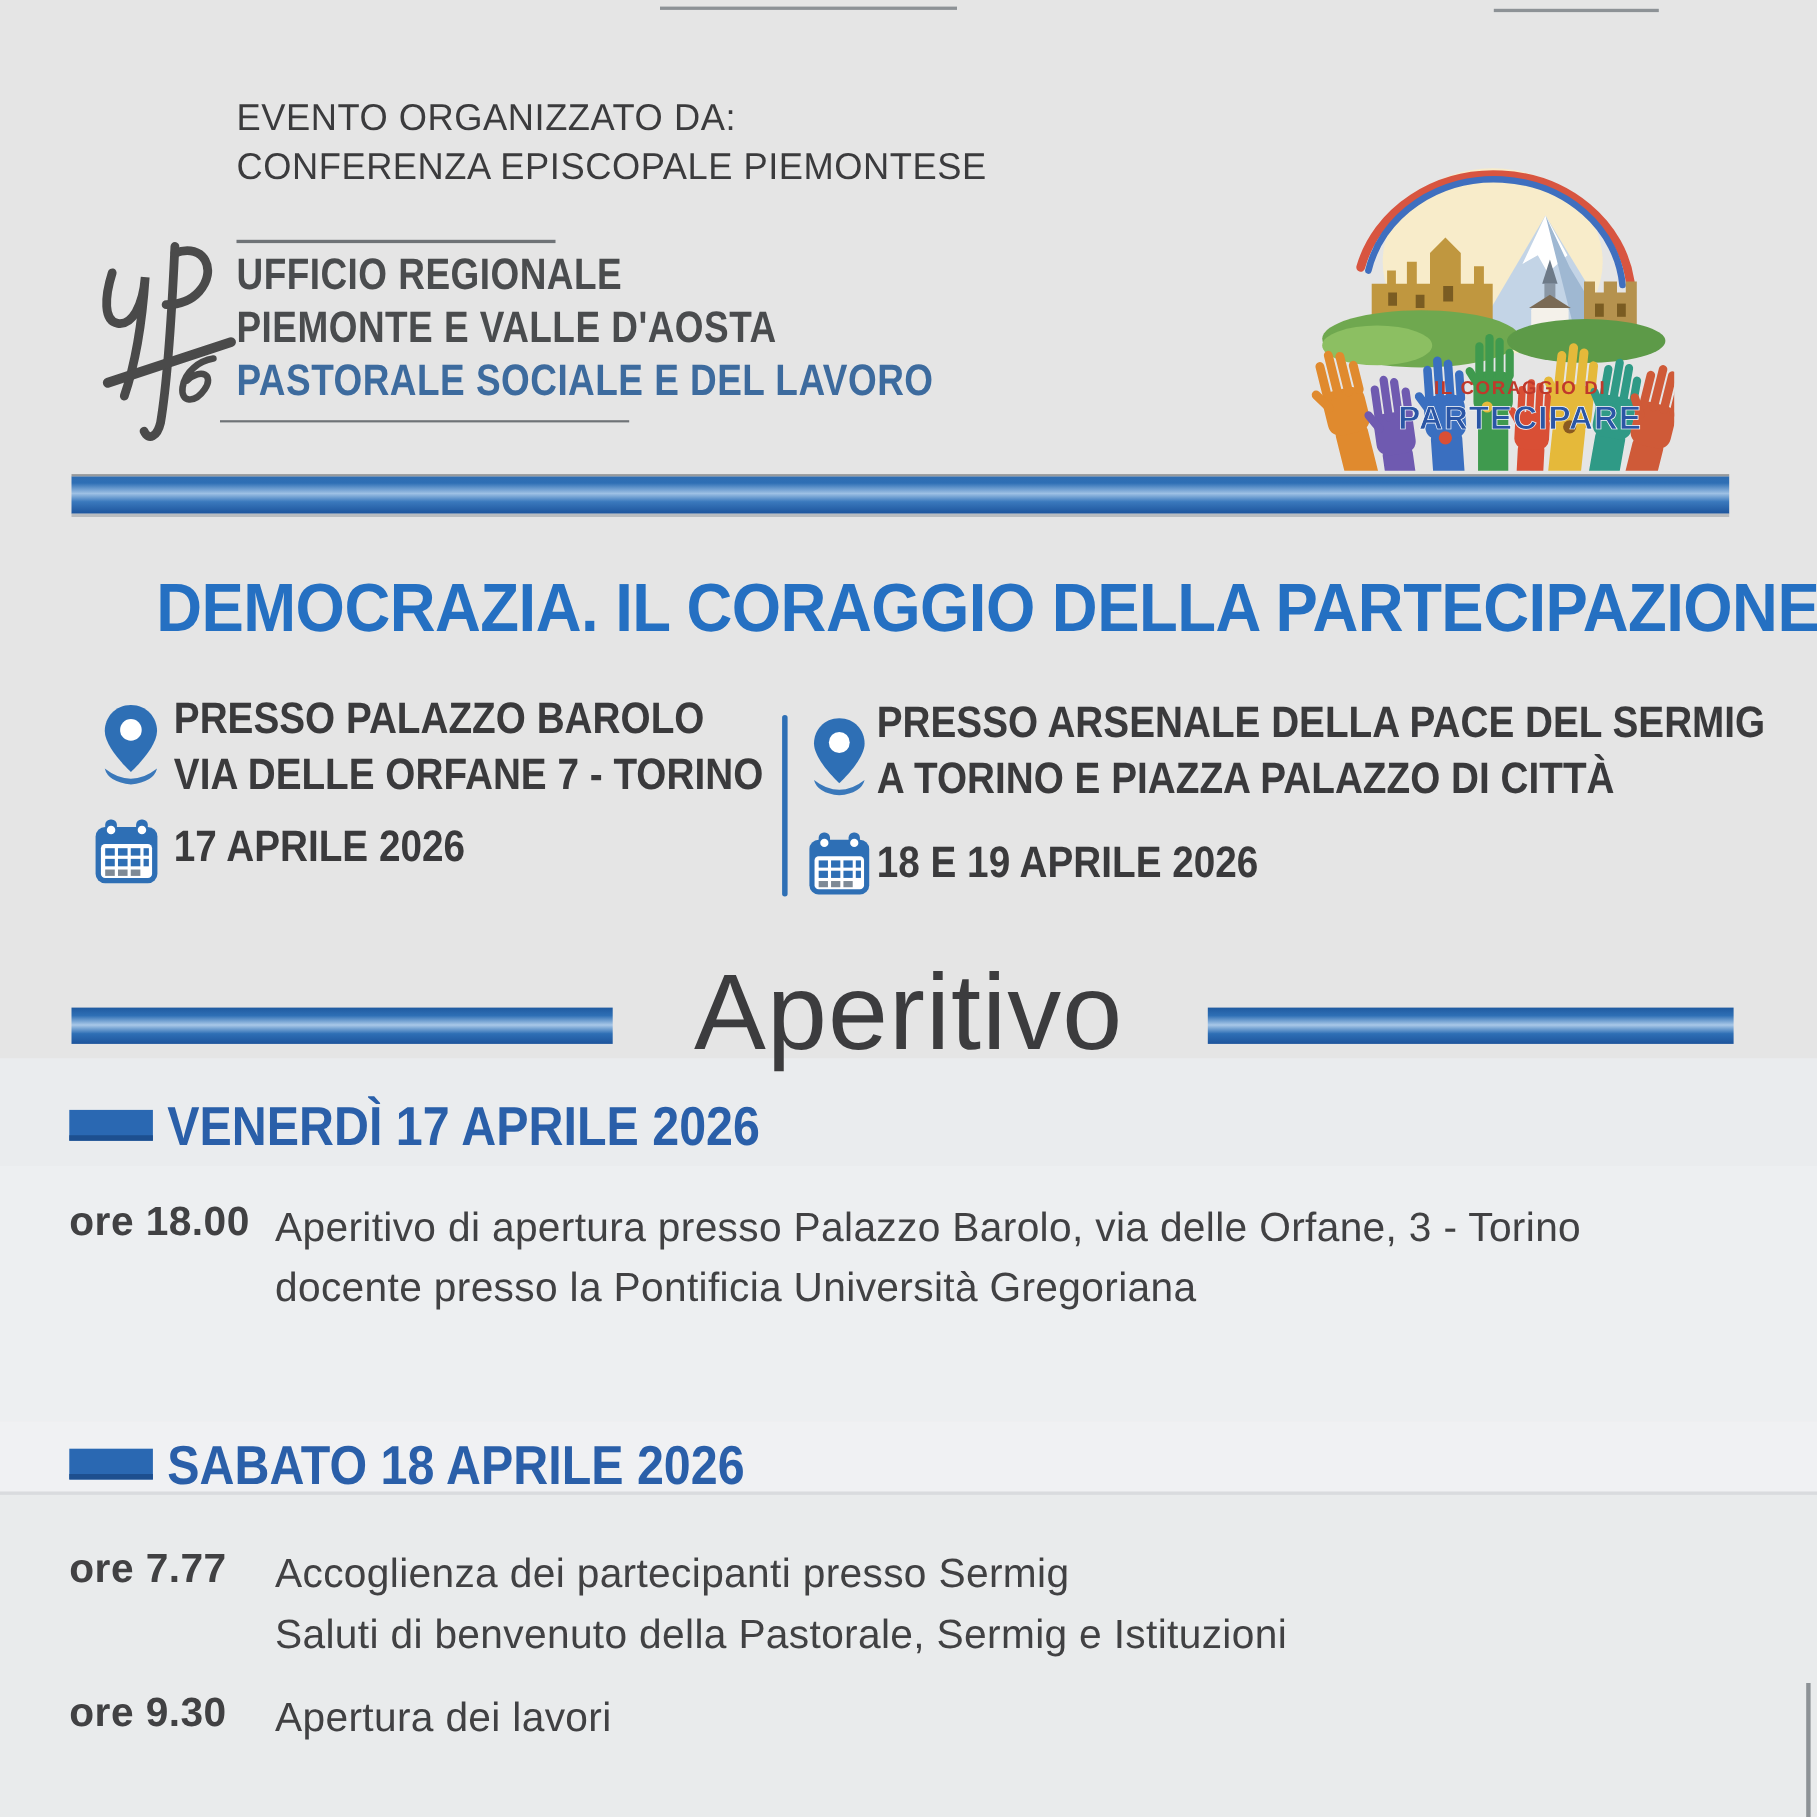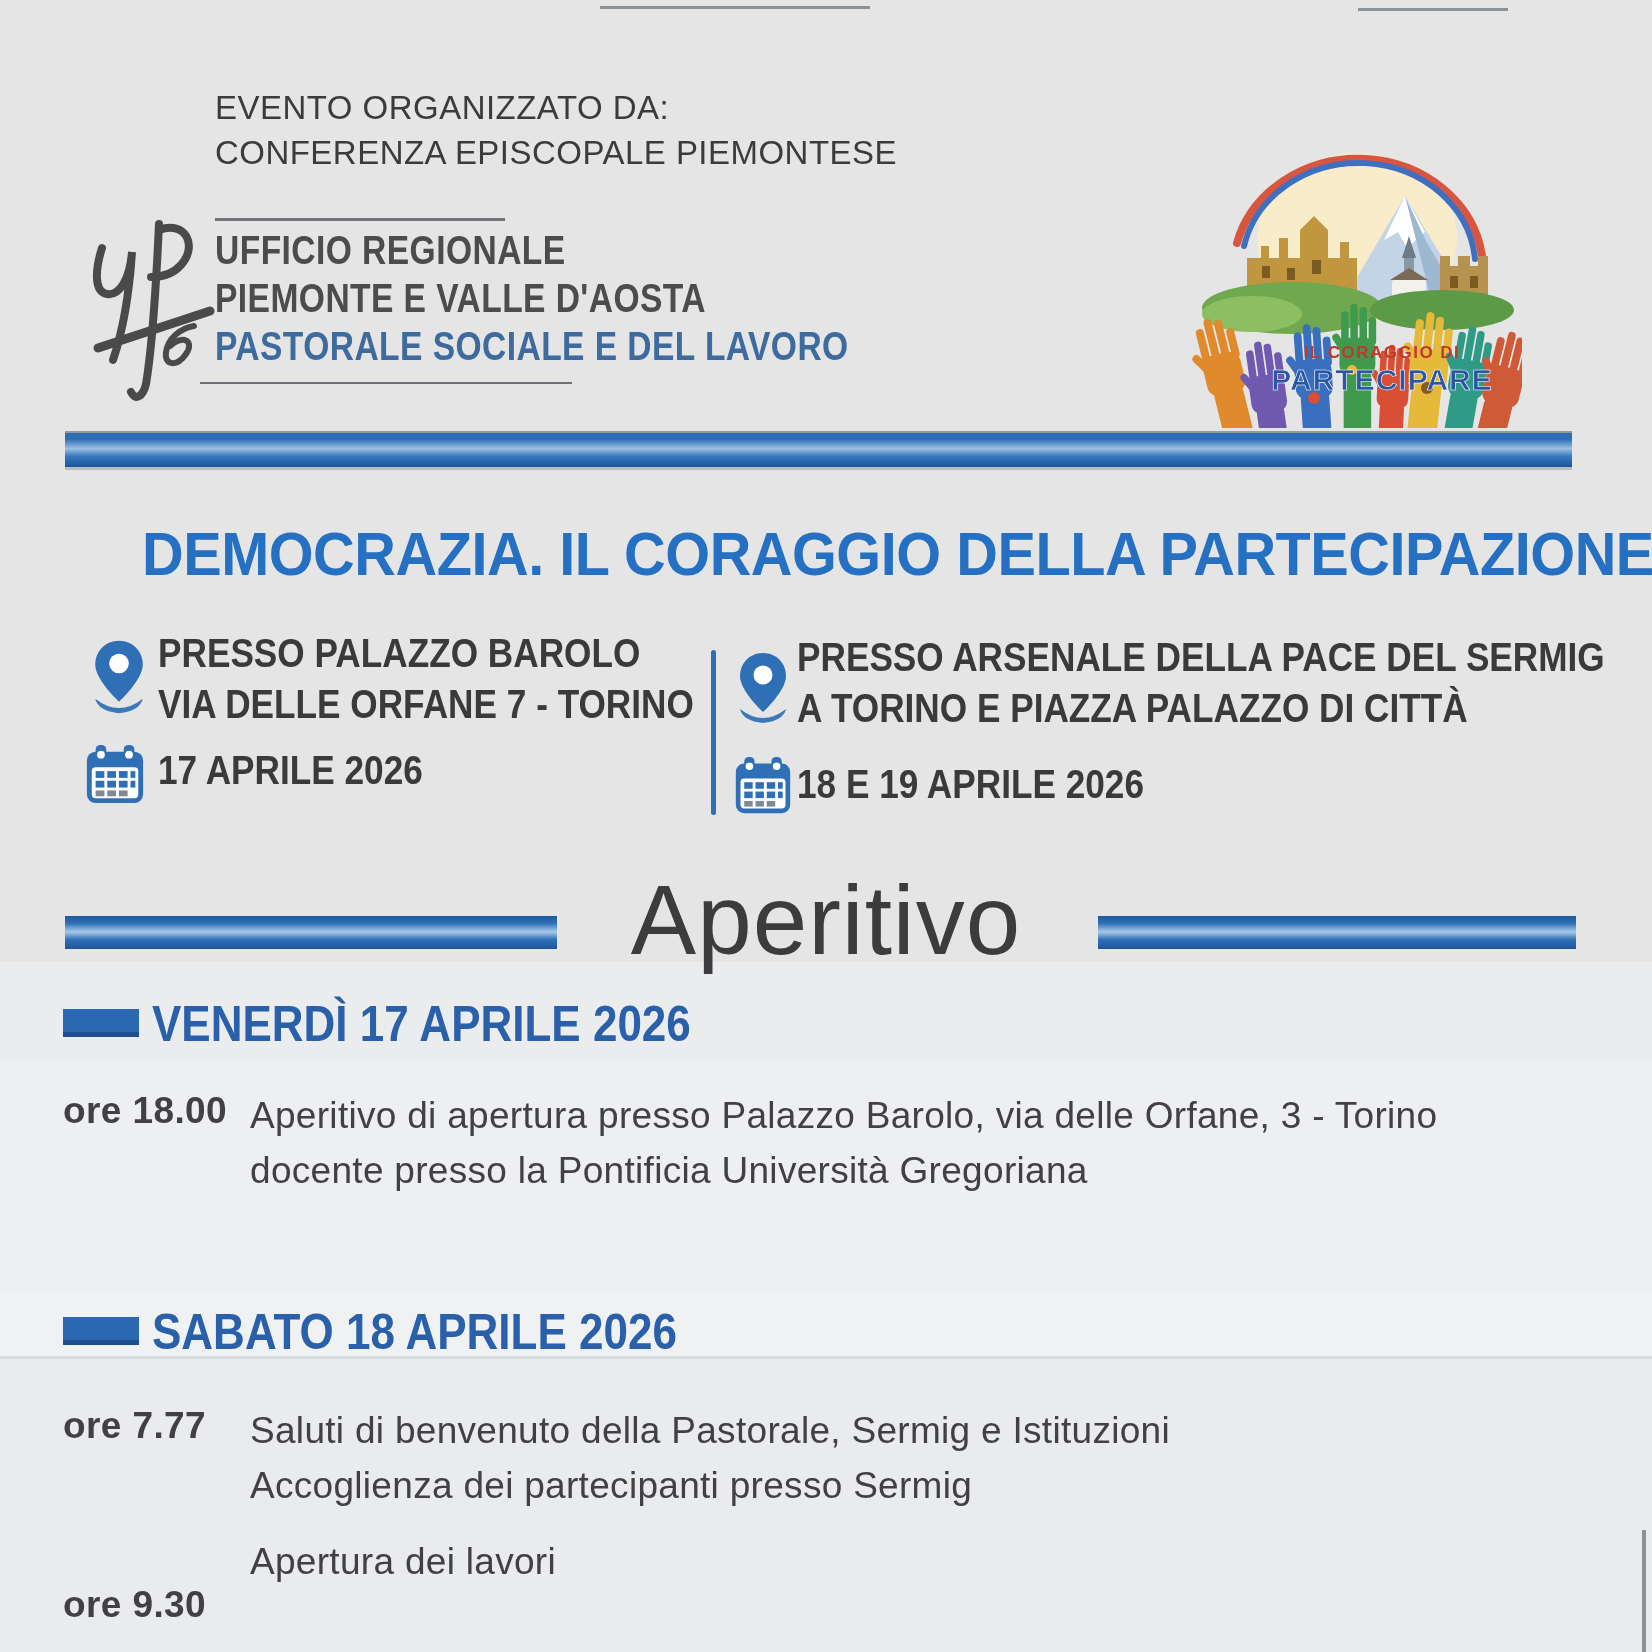--- a/index.html
+++ b/index.html
@@ -234,22 +234,22 @@
   <div class="desc" style="top:1088px;">
     <div>Aperitivo di apertura presso Palazzo Barolo, via delle Orfane, 3 - Torino</div>
     <div>docente presso la Pontificia Università Gregoriana</div>
   </div>
 
   <div class="day-bullet" style="top:1317px;"></div>
   <div class="day-title" style="top:1303px;">SABATO 18 APRILE 2026</div>
 
   <div class="time" style="top:1405px;">ore 7.77</div>
   <div class="desc" style="top:1403px;">
+    <div>Accoglienza dei partecipanti presso Sermig</div>
     <div>Saluti di benvenuto della Pastorale, Sermig e Istituzioni</div>
-    <div>Accoglienza dei partecipanti presso Sermig</div>
-  </div>
-
-  <div class="time" style="top:1536px;margin-top:48px;">ore 9.30</div>
+  </div>
+
+  <div class="time" style="top:1536px;">ore 9.30</div>
   <div class="desc" style="top:1534px;">
     <div>Apertura dei lavori</div>
   </div>
 
 </div>
 
 </body></html>

